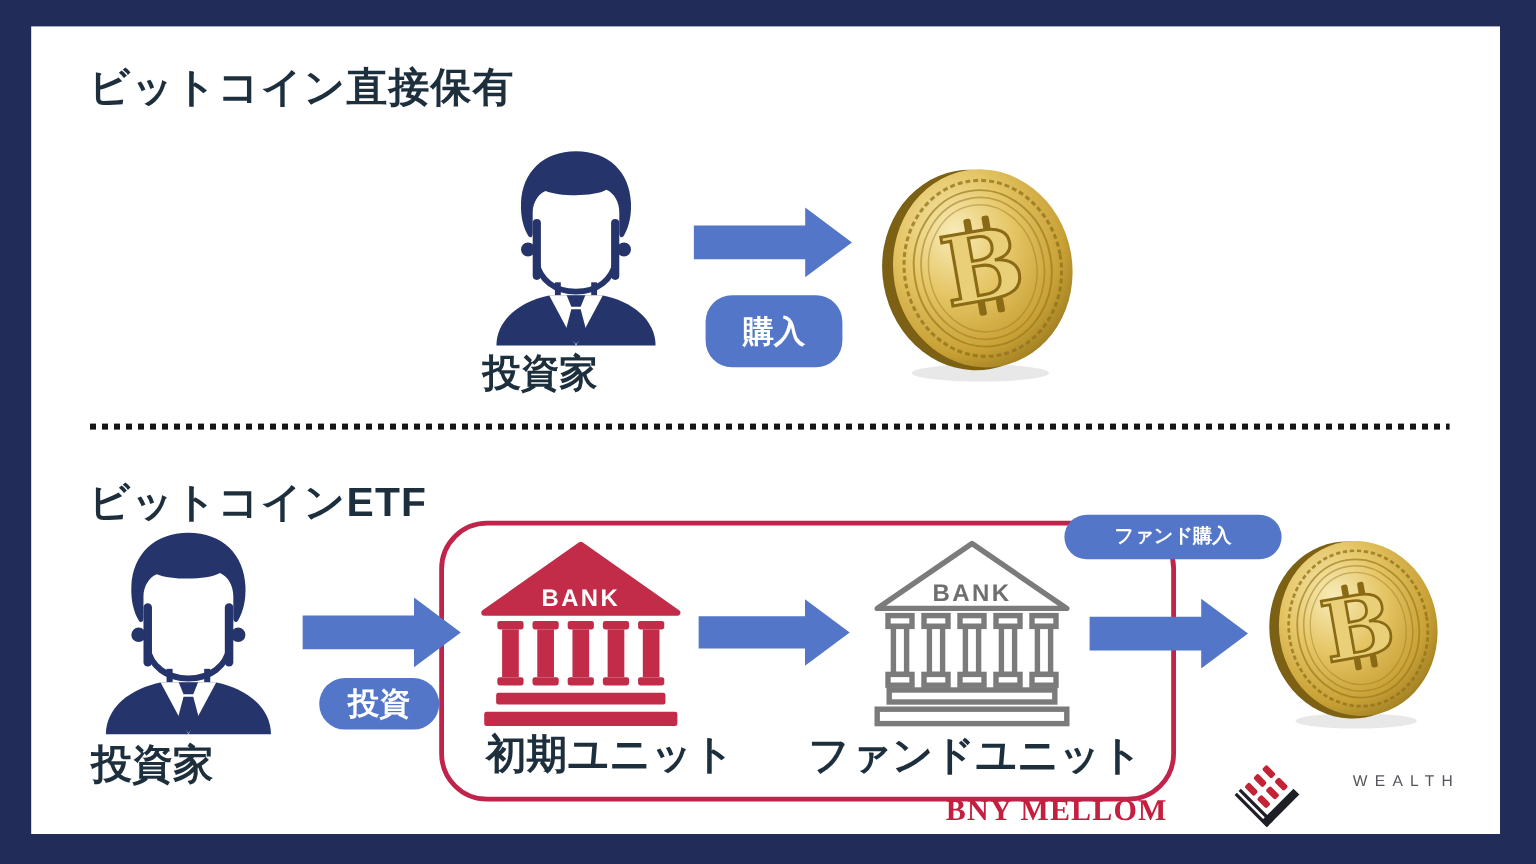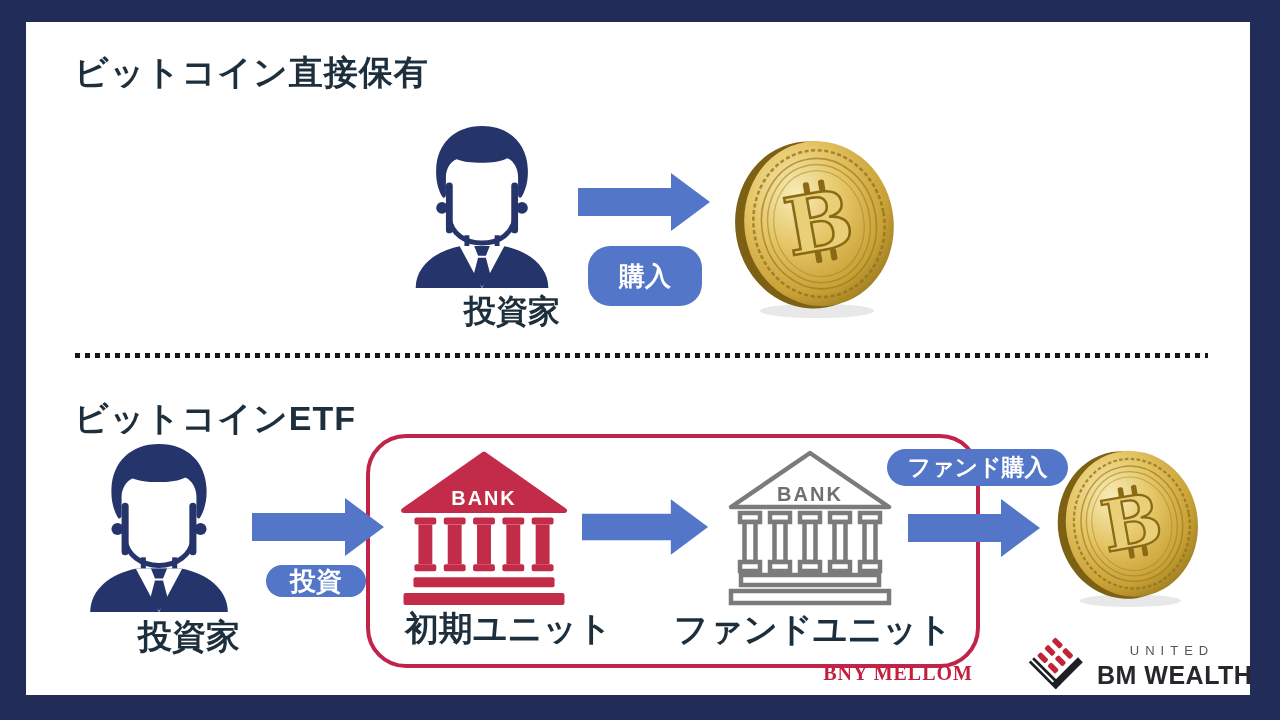--- a/index.html
+++ b/index.html
@@ -4,35 +4,35 @@
 <style>
   html,body{margin:0;padding:0;}
   body{
     width:1280px;height:720px;position:relative;overflow:hidden;
     background:var(--frame_navy,#212c59);
     font-family:"Liberation Sans","DejaVu Sans",sans-serif;
   }
   .canvas{position:absolute;left:26px;top:22px;width:1224px;height:673px;background:#ffffff;}
   .abs{position:absolute;}
   .title{font-size:34px;font-weight:800;color:var(--text_dark,#1d2f3c);letter-spacing:1px;white-space:nowrap;text-align:center;}
-  .figure{display:flex;flex-direction:column;align-items:flex-end;}
+  .figure{display:flex;flex-direction:column;align-items:flex-start;}
   .figure .cap{font-weight:800;color:var(--text_dark,#1d2f3c);white-space:nowrap;}
   .pill{
     background:var(--accent_blue,#5376c8);color:#fff;font-weight:800;
     display:flex;align-items:center;justify-content:center;white-space:nowrap;
   }
   .arrow polygon{fill:var(--accent_blue,#5376c8);}
   .divider{
     height:5px;
     background:repeating-linear-gradient(90deg,var(--dot_black,#141414) 0 5px,transparent 5px 10px);
   }
   .redbox{border:4px solid var(--box_red,#c0244a);border-radius:40px;background:transparent;}
   .banklabel{font-weight:800;color:var(--text_dark,#1d2f3c);text-align:right;white-space:nowrap;}
   .bny{font-family:"Liberation Serif","DejaVu Serif",serif;font-weight:700;
-       color:var(--bny_red,#c41f3e);font-size:20px;text-align:right;letter-spacing:1px;}
+       color:var(--bny_red,#c41f3e);font-size:25px;text-align:right;letter-spacing:1px;}
   .c-navy{fill:var(--icon_navy,#25356b);}
   .c-red{fill:var(--brand_red,#c22c49);}
   .gray-outline{fill:#ffffff;stroke:var(--bank_gray,#7b7b7b);stroke-width:4.5;}
   .bank-sign-white{fill:#ffffff;font-size:20px;font-weight:600;letter-spacing:2px;
        font-family:"Liberation Sans",sans-serif;}
   .bank-sign-gray{fill:#6f6f6f;font-size:20px;font-weight:600;letter-spacing:2px;
        font-family:"Liberation Sans",sans-serif;}
   .logo-united{font-size:13px;letter-spacing:6px;color:#55565c;text-align:center;white-space:nowrap;}
   .logo-name{font-size:25px;font-weight:800;color:#26272c;letter-spacing:0.5px;white-space:nowrap;margin-top:3px;}
 </style>
@@ -117,21 +117,21 @@
   </svg>
   <div class="cap" style="font-size:34px;">投資家</div>
 </div>
 
 <div class="abs redbox" style="left:366px;top:434px;width:606px;height:226px;"></div>
 
 <svg class="abs arrow" style="left:252px;top:496px;" width="134" height="62" viewBox="0 0 134 62">
   <polygon points="0,17 93,17 93,2 132,31 93,60 93,45 0,45"></polygon>
 </svg>
 
-<div class="abs pill" style="left:266px;top:565px;width:100px;height:32px;border-radius:22px;font-size:26px;">投資</div>
+<div class="abs pill" style="left:266px;top:565px;width:100px;height:43px;border-radius:22px;font-size:26px;">投資</div>
 
 <svg class="abs" style="left:400px;top:451px;" width="168" height="157" viewBox="0 0 168 158">
   <polygon points="84,3 165,60 3,60" class="c-red" stroke="var(--brand_red,#c22c49)" stroke-width="5" stroke-linejoin="round"></polygon>
   <text x="84" y="54" text-anchor="middle" class="bank-sign-white">BANK</text>
   <g class="c-red">
     <rect x="14" y="67" width="22" height="7" rx="2"></rect>
       <rect x="18" y="74" width="14" height="40"></rect>
       <rect x="14" y="114" width="22" height="7" rx="2"></rect>
     <rect x="43.5" y="67" width="22" height="7" rx="2"></rect>
       <rect x="47.5" y="74" width="14" height="40"></rect>
@@ -173,21 +173,21 @@
       <rect x="104" y="114" width="20" height="9"></rect>
     <rect x="134" y="65" width="20" height="9"></rect>
       <rect x="138.5" y="74" width="11" height="40"></rect>
       <rect x="134" y="114" width="20" height="9"></rect>
     <rect x="15" y="127" width="138" height="10"></rect>
     <rect x="5" y="143" width="158" height="12"></rect>
   </g>
 </svg>
 <div class="abs banklabel" style="left:672px;top:607px;width:280px;font-size:34px;">ファンドユニット</div>
 
-<div class="abs pill" style="left:887px;top:449px;width:181px;height:37px;border-radius:19px;font-size:23px;">ファンド購入</div>
+<div class="abs pill" style="left:887px;top:429px;width:181px;height:37px;border-radius:19px;font-size:16px;">ファンド購入</div>
 
 <svg class="abs arrow" style="left:906px;top:497px;" width="138" height="62" viewBox="0 0 134 62">
   <polygon points="0,17 93,17 93,2 132,31 93,60 93,45 0,45"></polygon>
 </svg>
 
 <svg class="abs" style="left:1054px;top:441px;" width="154" height="167" viewBox="0 0 170 185">
   <use href="#coin-shape"></use>
 </svg>
 
 <div class="abs bny" style="left:713px;top:662px;width:260px;">BNY MELLOM</div>
@@ -203,15 +203,14 @@
         <rect x="28" y="36" width="13" height="6.5" rx="2"></rect>
     </g>
     <g fill="#1e1e26">
       <rect x="46" y="10" width="8" height="44"></rect>
       <rect x="10" y="46" width="44" height="3.2"></rect>
       <rect x="10" y="51.5" width="44" height="3.2"></rect>
     </g>
   </g>
 </svg>
 <div class="abs" style="left:1097px;top:643px;width:150px;">
-  <div class="logo-united">UNITED</div>
-  <div class="logo-name">BM WEALTH</div>
+  <div class="logo-united">WEALTH</div>
 </div>
 
 </body></html>

